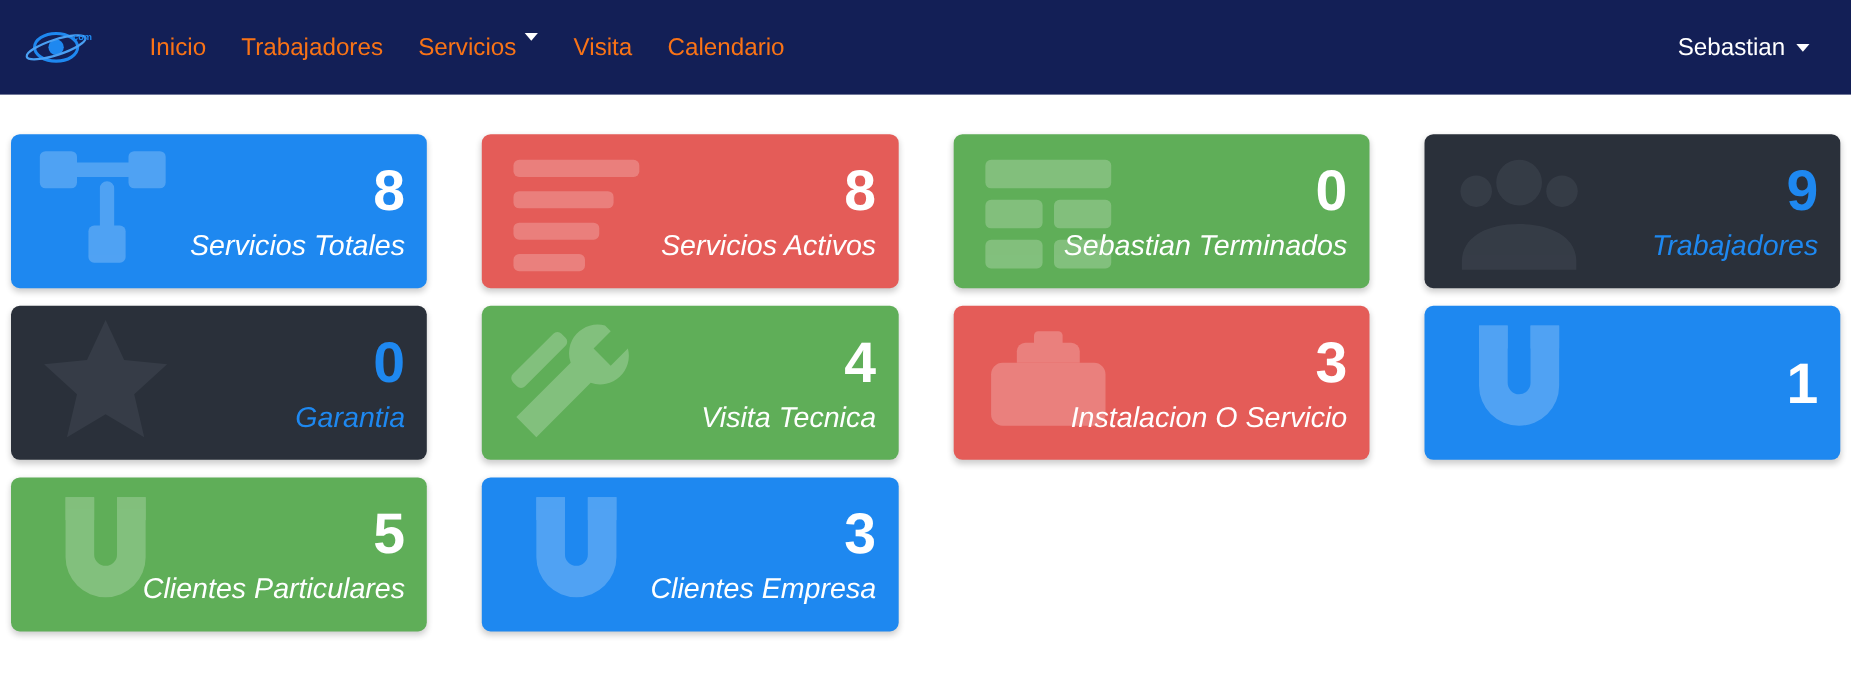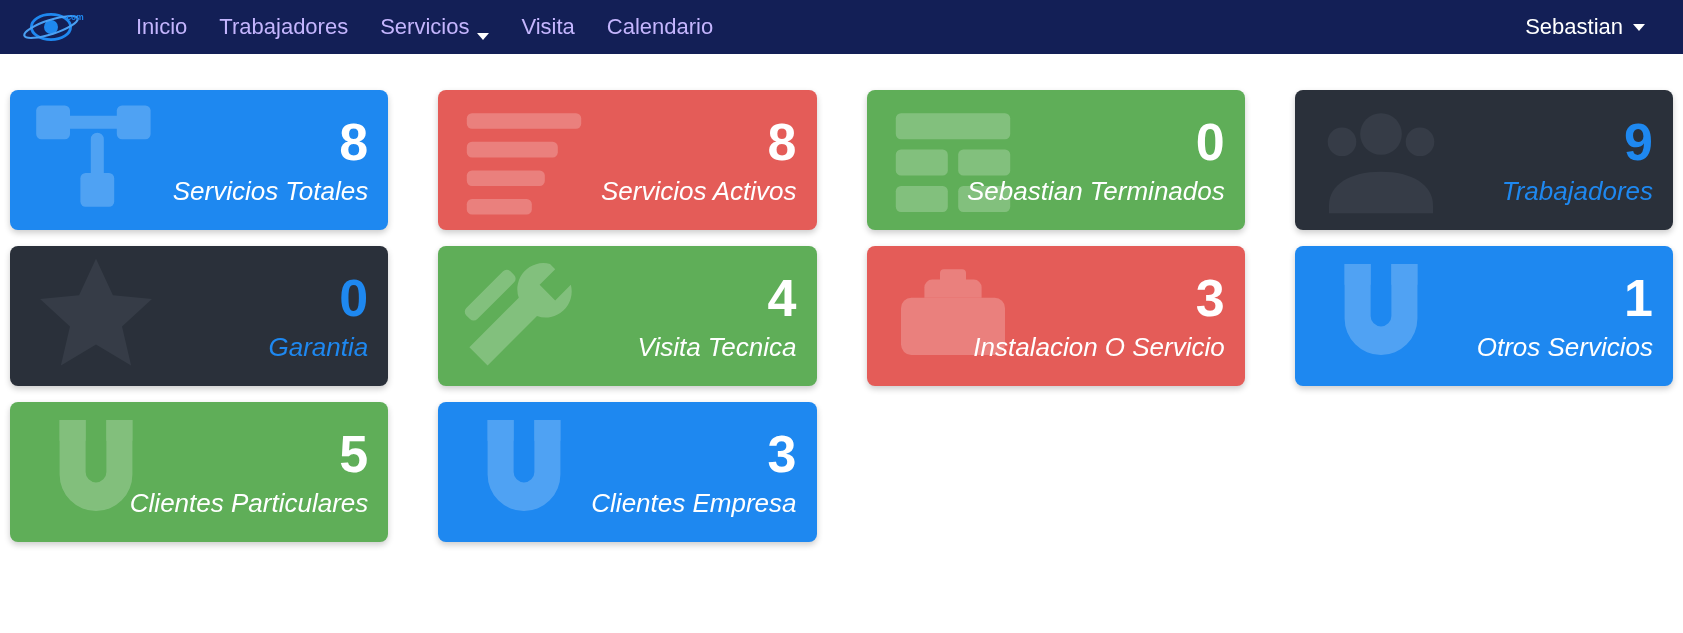--- a/index.html
+++ b/index.html
@@ -1,38 +1,38 @@
 <!DOCTYPE html>
 <html><head>
 <meta charset="utf-8">
 <style>
   * { box-sizing: border-box; margin: 0; padding: 0; }
   html, body { width: 1683px; font-family: "Segoe UI", Arial, sans-serif; background:#fff; }
   
   .navbar {
     background: #131f56;
-    height: 54px;
+    height: 86px;
     display: flex;
     align-items: center;
     padding: 0 18px;
     color: #fff;
   }
   .logo {
     width: 80px; height: 48px;
     display:flex; align-items:center; justify-content:center;
     margin-right: 26px;
   }
   .logo svg { width: 70px; height: 44px; }
   .nav-links { display:flex; align-items:center; gap: 8px; }
   .nav-link {
     font-size: 22px;
-    color: #c4b5fd;
+    color: #f97316;
     padding: 6px 12px;
     cursor: pointer;
-    display:flex; align-items:flex-end; gap:8px;
+    display:flex; align-items:flex-start; gap:8px;
   }
   .caret {
     width:0; height:0;
     border-left:6px solid transparent;
     border-right:6px solid transparent;
     border-top:7px solid #fff;
     display:inline-block;
   }
   .nav-spacer { flex:1; }
   .user-menu {
@@ -220,21 +220,20 @@
 
   <div class="card c-blue">
     <div class="bg-icon">
       <svg viewBox="0 0 100 100">
           <path d="M22 10h20v40a8 8 0 0016 0V10h20v42a28 28 0 01-56 0V10z"></path>
           <rect x="22" y="10" width="20" height="16"></rect>
           <rect x="58" y="10" width="20" height="16"></rect>
         </svg>
     </div>
     <div class="value">1</div>
-    <div class="label">Otros Servicios</div>
   </div>
 
   <div class="card c-green">
     <div class="bg-icon">
       <svg viewBox="0 0 100 100">
           <path d="M22 10h20v40a8 8 0 0016 0V10h20v42a28 28 0 01-56 0V10z"></path>
           <rect x="22" y="10" width="20" height="16"></rect>
           <rect x="58" y="10" width="20" height="16"></rect>
         </svg>
     </div>

